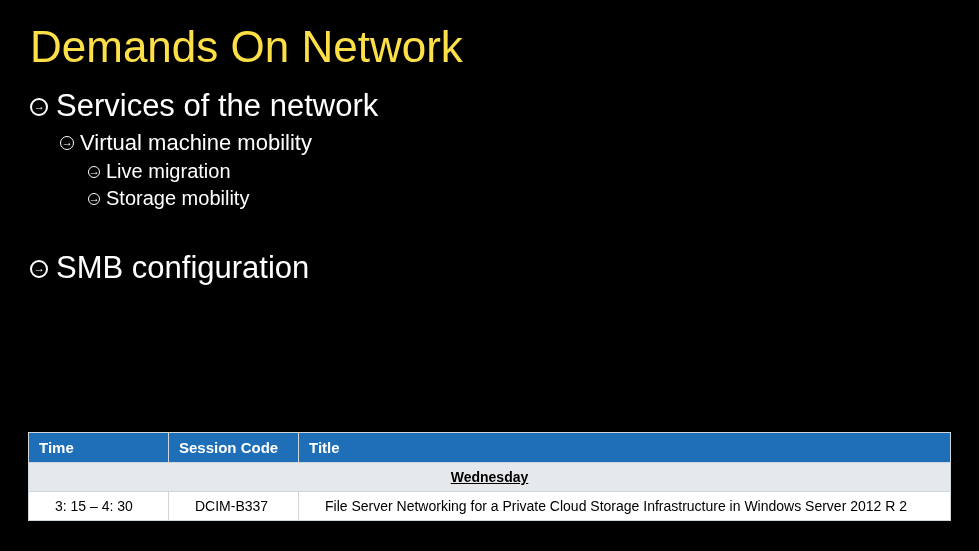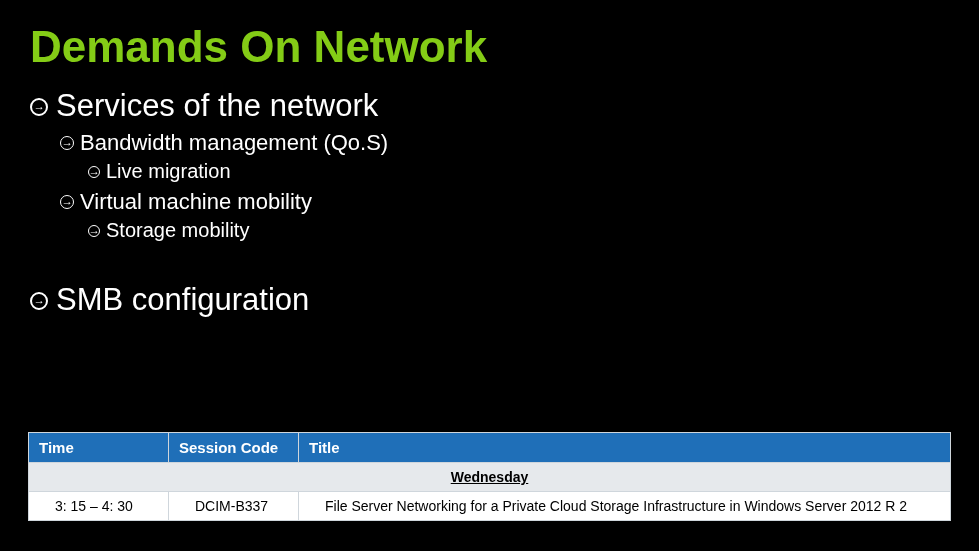--- a/index.html
+++ b/index.html
@@ -1,18 +1,18 @@
 <!DOCTYPE html>
 <html><head>
 <meta charset="utf-8">
 <style>
   * { margin: 0; padding: 0; box-sizing: border-box; }
   html, body { width: 979px; height: 551px; background: #000; font-family: "Segoe UI", "Segoe UI Light", Arial, sans-serif; overflow: hidden; }
   .slide { width: 979px; height: 551px; background: #000; color: #fff; position: relative; }
-  .title { font-size: 44px; font-weight: 700; color: #84cc16; padding: 22px 0 0 30px; }
+  .title { font-size: 44px; font-weight: 400; color: #fde047; padding: 22px 0 0 30px; }
   .content { padding: 10px 0 0 30px; }
   .bullet-row { display: flex; align-items: baseline; }
   .bullet-icon { display: inline-block; border-radius: 50%; border: 2px solid #fff; position: relative; flex-shrink: 0; }
   .bullet-icon::after { content: "→"; position: absolute; top: 50%; left: 50%; transform: translate(-50%, -52%); font-size: 0.7em; line-height: 1; color: #fff; }
   .lvl1 { margin-top: 6px; }
   .lvl1 .bullet-icon { width: 18px; height: 18px; margin-right: 8px; }
   .lvl1 .bullet-text { font-size: 31px; font-weight: 300; color: #fff; }
   .lvl2 { margin-left: 30px; margin-top: 6px; }
   .lvl2 .bullet-icon { width: 14px; height: 14px; margin-right: 6px; border-width: 1.5px; }
   .lvl2 .bullet-text { font-size: 22px; font-weight: 400; color: #fff; }
@@ -34,33 +34,29 @@
 <div class="slide">
   <div class="title">Demands On Network</div>
 
   <div class="content">
 
     <div class="bullet-row lvl1">
       <span class="bullet-icon"></span>
       <span class="bullet-text">Services of the network</span>
     </div>
 
+
     <div class="bullet-row lvl2">
       <span class="bullet-icon"></span>
-      <span class="bullet-text">Bandwidth management (Qo.S)</span>
+      <span class="bullet-text">Virtual machine mobility</span>
     </div>
 
     <div class="bullet-row lvl3">
       <span class="bullet-icon"></span>
       <span class="bullet-text">Live migration</span>
-    </div>
-
-    <div class="bullet-row lvl2">
-      <span class="bullet-icon"></span>
-      <span class="bullet-text">Virtual machine mobility</span>
     </div>
 
     <div class="bullet-row lvl3">
       <span class="bullet-icon"></span>
       <span class="bullet-text">Storage mobility</span>
     </div>
 
     <div class="gap"></div>
 
     <div class="bullet-row lvl1">

